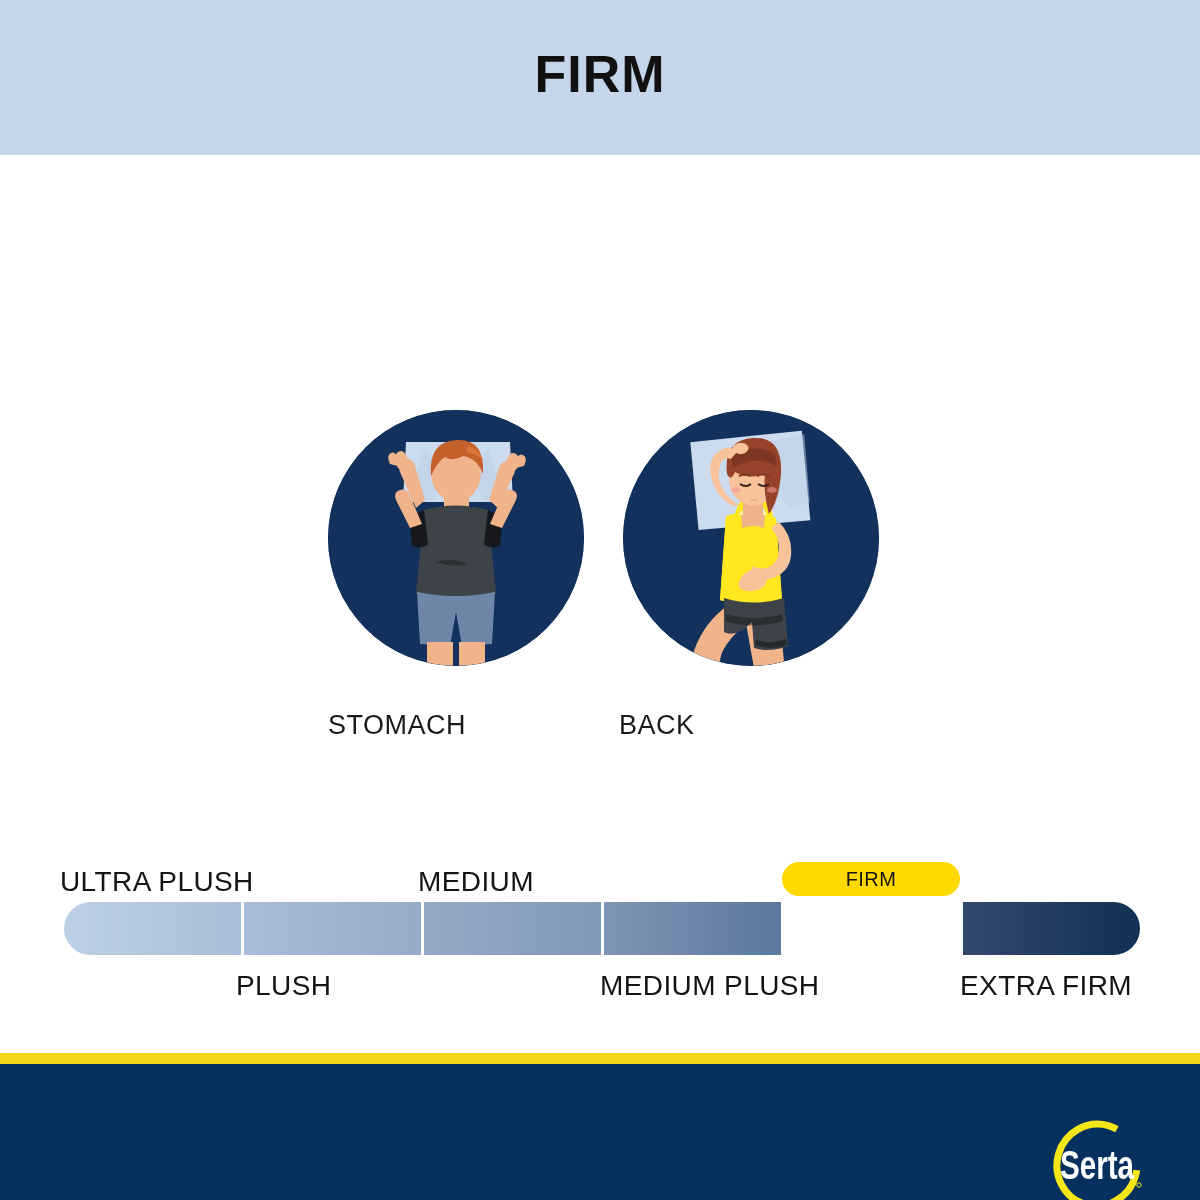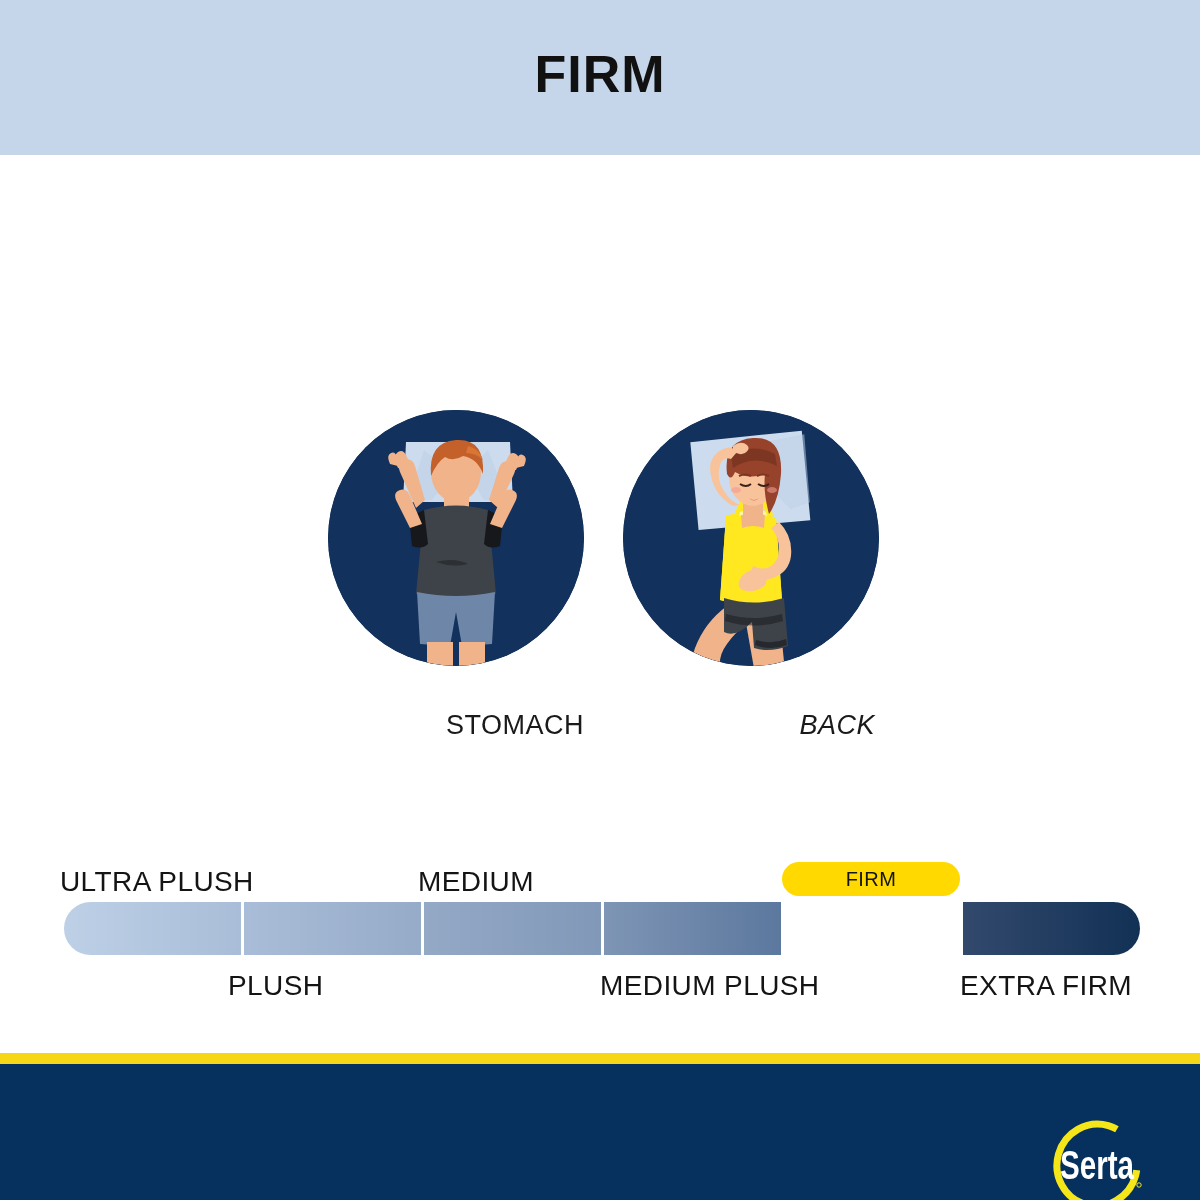--- a/index.html
+++ b/index.html
@@ -38,25 +38,25 @@
   .illus-row{position:absolute;left:0;top:410px;width:1200px;height:350px;}
   .illus{position:absolute;top:0;}
   .illus.left{left:328px;}
   .illus.right{left:623px;}
   .circle-wrap{position:relative;width:256px;height:256px;}
   .circle{
     position:absolute;left:0;top:0;width:256px;height:256px;border-radius:50%;
     background:#12315c;overflow:hidden;
   }
   .pose-label{
-    position:absolute;top:300px;width:256px;text-align:right;
+    position:absolute;top:300px;width:256px;text-align:left;
     font-size:27px;color:#1a1a1a;letter-spacing:.5px;font-weight:400;
   }
   .illus.left .pose-label{left:0;}
-  .illus.right .pose-label{left:-4px;font-style:italic;}
+  .illus.right .pose-label{left:-4px;}
 
   
   .scale{position:absolute;left:0;top:862px;width:1200px;height:150px;}
   .scale-bar{
     position:absolute;left:64px;top:40px;width:1076px;height:53px;
   }
   .seg{
     position:absolute;top:0;height:53px;
   }
   .seg.first{border-top-left-radius:27px;border-bottom-left-radius:27px;}
@@ -218,21 +218,21 @@
     <div class="scale-bar">
       <div class="seg first" style="left:0px;width:177px;background:linear-gradient(to right,#bdd0e6,#a9bdd8);"></div>
       <div class="seg" style="left:180px;width:177px;background:linear-gradient(to right,#a9bdd8,#96abc8);"></div>
       <div class="seg" style="left:360px;width:177px;background:linear-gradient(to right,#94a9c6,#8198b8);"></div>
       <div class="seg" style="left:540px;width:177px;background:linear-gradient(to right,#7e95b5,#5c789e);"></div>
       <div class="seg" style="left:720px;width:176px;background:linear-gradient(to right,#466램,#2c4a73);"></div>
       <div class="seg last" style="left:899px;width:177px;background:linear-gradient(to right,#32496c,#123155);"></div>
     </div>
 
     <div class="scale-label above" style="left:60px;">ULTRA PLUSH</div>
-    <div class="scale-label below" style="left:228px;">PLUSH</div>
+    <div class="scale-label below" style="left:236px;">PLUSH</div>
     <div class="scale-label above" style="left:418px;">MEDIUM</div>
     <div class="scale-label below" style="left:600px;">MEDIUM PLUSH</div>
     <div class="scale-label below" style="left:960px;">EXTRA FIRM</div>
 
     <div class="firm-pill">
       <div class="firm-pill-text">FIRM</div>
     </div>
   </div>
 
   <div class="footer-stripe"></div>

